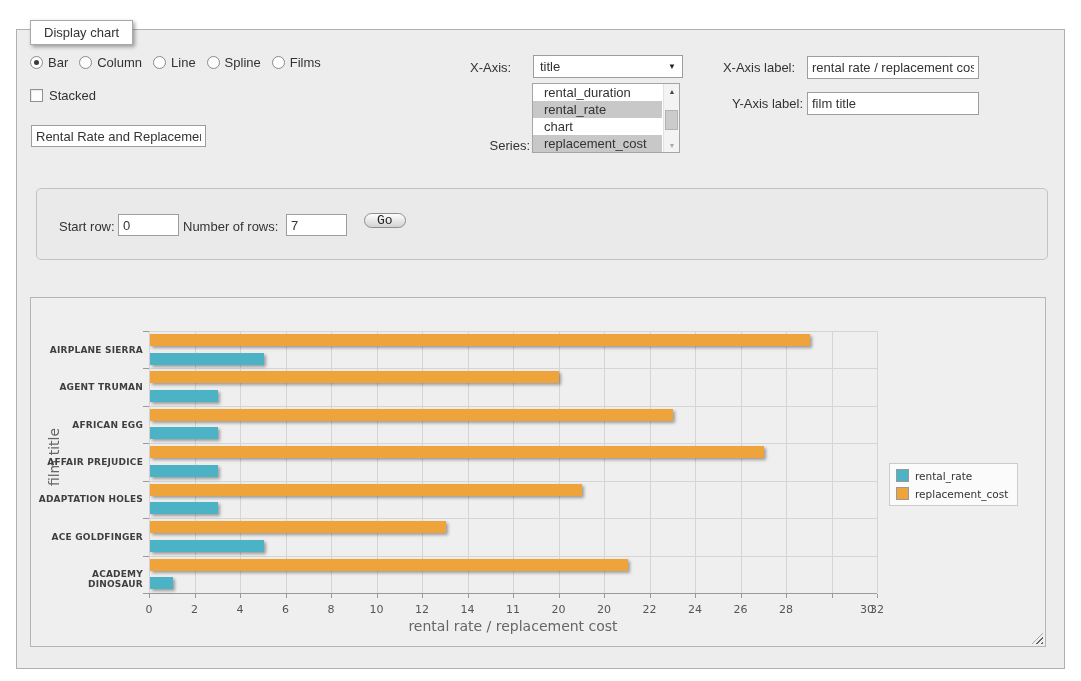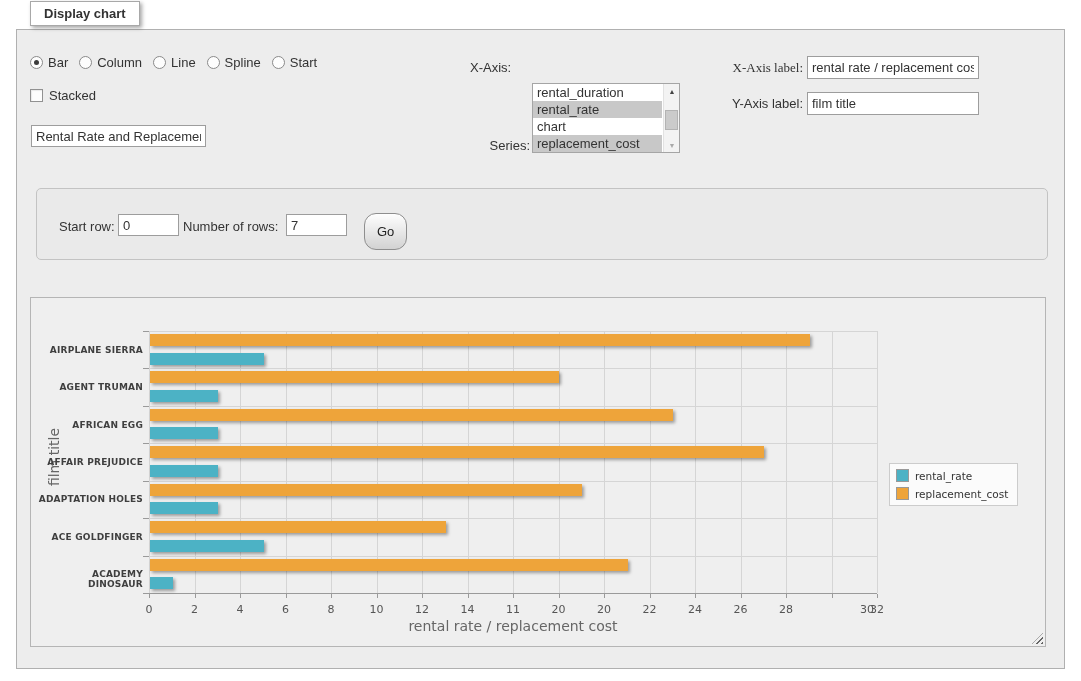--- a/index.html
+++ b/index.html
@@ -6,56 +6,56 @@
   html,body { background:#fff; }
   .page {
     position:relative; width:1081px; height:681px; background:#fff;
     font-family:"Liberation Sans", sans-serif; font-size:13px; color:#333; overflow:hidden;
   }
   .fieldset-box {
     position:absolute; left:16px; top:29px; width:1049px; height:640px;
     background:#ededed; border:1px solid #b0b0b0;
   }
   .legend-box {
-    position:absolute; left:30px; top:1px; padding:4px 13px;
+    position:absolute; left:30px; top:20px; padding:4px 13px;
     background:#fff; border:1px solid #a8a8a8; box-shadow:2px 2px 4px rgba(0,0,0,0.35);
-    font-weight:bold; font-size:13px; color:#333; z-index:5;
+    font-weight:normal; font-size:13px; color:#333; z-index:5;
   }
   
   .chart-type-row { position:absolute; left:30px; top:55px; display:flex; align-items:flex-start; gap:11px; }
   .radio-item { display:flex; align-items:center; gap:5px; cursor:default; }
   .radio {
     width:13px; height:13px; border-radius:50%; border:1px solid #8a8a8a; background:#fdfdfd;
     display:inline-flex; align-items:center; justify-content:center;
   }
   .radio.sel::after { content:""; width:5px; height:5px; border-radius:50%; background:#3c3c3c; }
   .check-row { position:absolute; left:30px; top:88px; display:flex; align-items:center; gap:6px; }
   .checkbox { width:13px; height:13px; border:1px solid #919191; background:#fdfdfd; box-shadow:inset 1px 1px 1px rgba(0,0,0,0.08); }
   input[type="text"] {
     border:1px solid #9d9d9d; background:#fff; font-family:"Liberation Sans",sans-serif;
     font-size:13px; color:#333; padding:2px 4px; outline:none;
   }
   .title-input { position:absolute; left:31px; top:125px; width:175px; height:22px; }
   .lbl { position:absolute; color:#333; }
   .xaxis-lbl   { left:470px; top:60px;  width:60px; }
   .series-lbl  { left:462px; top:138px; width:68px; text-align:right; }
-  .xal-lbl     { left:715px; top:60px;  width:88px; text-align:right;font-family:Liberation Serif, serif; }
+  .xal-lbl     { left:715px; top:60px;  width:88px; text-align:center; }
   .yal-lbl     { left:715px; top:96px;  width:88px; text-align:right; }
   .fake-select {
     position:absolute; left:533px; top:55px; width:150px; height:23px;
     background:#fff; border:1px solid #9d9d9d; display:flex; align-items:center;
     padding:0 6px; cursor:default;
   }
   .fake-select .sel-text { flex:1; }
   .fake-select .sel-arrow { font-size:8px; color:#222; }
   .series-list {
     position:absolute; left:532px; top:83px; width:148px; height:70px;
     background:#fff; border:1px solid #a5a5a5; overflow:hidden; padding-right:17px;
   }
-  .series-item { height:17px; line-height:17px; padding-left:4px; white-space:nowrap; }
+  .series-item { height:17px; line-height:17px; padding-left:11px; white-space:nowrap; }
   .series-item.sel { background:#c8c8c8; }
   .list-scrollbar {
     position:absolute; right:0; top:0; bottom:0; width:16px;
     background:#f3f3f3; border-left:1px solid #e2e2e2;
   }
   .sb-btn { position:absolute; left:0; width:16px; height:14px; display:flex; align-items:center; justify-content:center; font-size:7px; }
   .sb-up { top:0; color:#444; }
   .sb-down { bottom:0; color:#aaa; }
   .sb-thumb { position:absolute; left:1px; top:26px; width:13px; height:20px; background:#cbcbcb; border:1px solid #b3b3b3; }
   .axis-input { position:absolute; width:172px; height:23px; }
@@ -65,24 +65,24 @@
   .rows-panel {
     position:absolute; left:36px; top:188px; width:1012px; height:72px;
     background:#eaeaea; border:1px solid #c3c3c3; border-radius:5px;
   }
   .rows-panel .lblr { position:absolute; top:30px; }
   .start-lbl { left:22px; }
   .numrows-lbl { left:146px; }
   .start-input { position:absolute; left:81px; top:25px; width:61px; height:22px; }
   .numrows-input { position:absolute; left:249px; top:25px; width:61px; height:22px; }
   .go-btn {
-    position:absolute; left:327px; top:24px; height:37px; padding:0 12px;
+    position:absolute; left:327px; top:24px; height:15px; padding:0 12px;
     border:1px solid #8e8e8e; border-radius:12px;
     background:linear-gradient(#fefefe,#d2d2d2);
-    font-family:Liberation Sans, sans-serif; font-size:13px; color:#222;
+    font-family:Liberation Mono, monospace; font-size:13px; color:#222;
     display:flex; align-items:center; cursor:default;
   }
   
   .chart-box {
     position:absolute; left:30px; top:297px; width:1016px; height:350px;
     background:#efefef; border:1px solid #b5b5b5;
     font-family:"DejaVu Sans", sans-serif;
   }
   .chart-title {
     position:absolute; top:7px; left:0; width:100%; text-align:center;
@@ -141,32 +141,36 @@
       <span class="radio-item">
         <span class="radio"></span>
         <span>Line</span>
       </span>
       <span class="radio-item">
         <span class="radio"></span>
         <span>Spline</span>
       </span>
       <span class="radio-item">
         <span class="radio"></span>
-        <span>Start</span>
+        <span>Films</span>
       </span>
     </div>
 
   <div class="check-row">
     <span class="checkbox"></span>
     <span>Stacked</span>
   </div>
 
   <input type="text" class="title-input" value="Rental Rate and Replacemer" style="">
 
   <div class="lbl xaxis-lbl">X-Axis:</div>
+  <div class="fake-select">
+    <span class="sel-text">title</span>
+    <span class="sel-arrow">▼</span>
+  </div>
 
   <div class="lbl series-lbl">Series:</div>
   <div class="series-list" id="series-list">
     <div class="list-scrollbar">
       <div class="sb-btn sb-up">▲</div>
       <div class="sb-thumb"></div>
       <div class="sb-btn sb-down">▼</div>
     </div>
   <div class="series-item">rental_duration</div>
       <div class="series-item sel">rental_rate</div>

